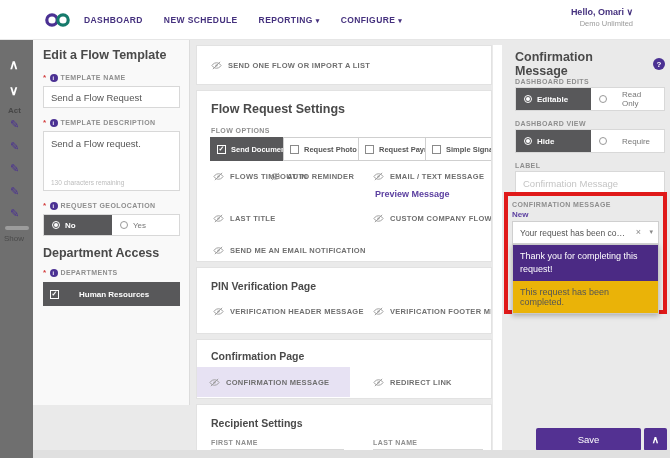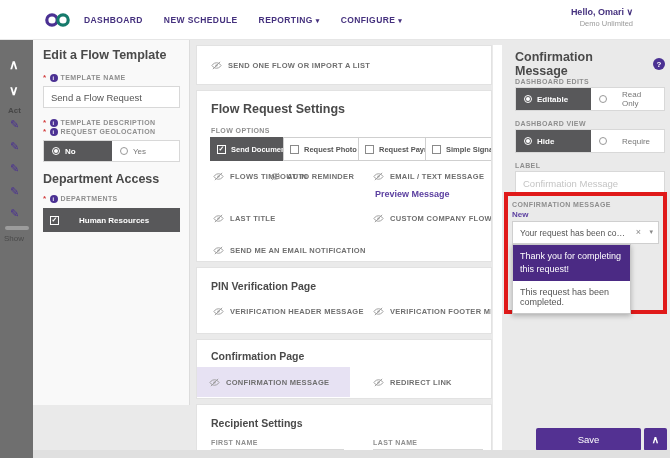--- a/index.html
+++ b/index.html
@@ -64,21 +64,21 @@
   .rtg-off { display:flex; align-items:center; gap:15px; padding:0 8px; font-size:8px; color:#777; flex:1; }
   .rinput { width:150px; height:24px; background:#fff; border:1px solid #d8d8d8; font-size:9.5px; padding:0 7px; color:#555; font-family:"Liberation Sans",sans-serif; }
   .rinput::placeholder { color:#c4c4c4; }
   .helpdot { width:12px; height:12px; border-radius:50%; background:#4b3193; color:#fff; font-size:8px; font-weight:bold; display:flex; align-items:center; justify-content:center; }
 
   .redbox { position:absolute; left:471px; top:152px; width:163px; height:122px; border:4px solid #e01a1a; background:#eaeaea; z-index:15; padding:3px 4px; }
   .selbox { position:relative; width:147px; height:23px; background:#fff; border:1px solid #cfcfcf; display:flex; align-items:center; padding:0 30px 0 7px; }
   .selval { font-size:8.5px; color:#555; white-space:nowrap; overflow:hidden; text-overflow:ellipsis; }
   .selx { position:absolute; right:17px; top:5px; font-size:9px; color:#888; }
   .selcar { position:absolute; right:5px; top:6px; font-size:7px; color:#888; }
-  .ddown { width:119px; background:#ffffff; border:1px solid #c9c9c9; box-shadow:0 2px 5px rgba(0,0,0,.25); }
+  .ddown { width:147px; background:#eab308; border:1px solid #c9c9c9; box-shadow:0 2px 5px rgba(0,0,0,.25); }
   .opt1 { background:#4b2a84; color:#fff; font-size:9px; padding:5px 7px; line-height:1.45; }
   .opt2 { color:#555; font-size:9px; padding:6px 7px; }
 
   .savebtn { position:absolute; left:503px; top:388px; width:105px; height:23px; background:#533192; color:#fff; font-size:9.5px; display:flex; align-items:center; justify-content:center; border-radius:2px; cursor:pointer; }
   .savecar { position:absolute; left:611px; top:388px; width:23px; height:23px; background:#533192; color:#fff; font-size:10px; font-weight:bold; display:flex; align-items:center; justify-content:center; border-radius:2px; cursor:pointer; }
 
   .eyeicon { flex:0 0 11px; }
 </style>
 </head>
 <body>
@@ -127,20 +127,24 @@
           <span class="ibadge">i</span>
           <span>TEMPLATE NAME</span>
         </div>
       <input class="tinput" style="margin: 4px 0px 10px;" value="Send a Flow Request">
 
       <div class="lbl">
           <span class="req">*</span>
           <span class="ibadge">i</span>
           <span>TEMPLATE DESCRIPTION</span>
         </div>
+      <div class="tarea" style="margin:4px 0 10px 0;">
+        <span>Send a Flow request.</span>
+        <span class="hint">130 characters remaining</span>
+      </div>
 
       <div class="lbl">
           <span class="req">*</span>
           <span class="ibadge">i</span>
           <span>REQUEST GEOLOCATION</span>
         </div>
       <div class="toggle" style="margin:4px 0 10px 0;">
         <div class="tg-on" style="width:68px;">
             <span class="radio-on">
               <i></i>

